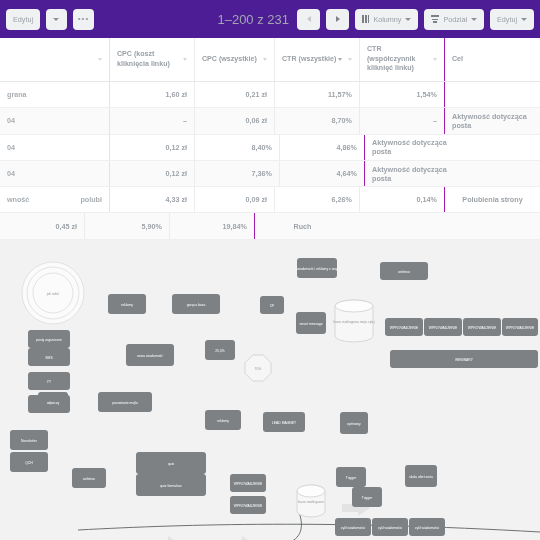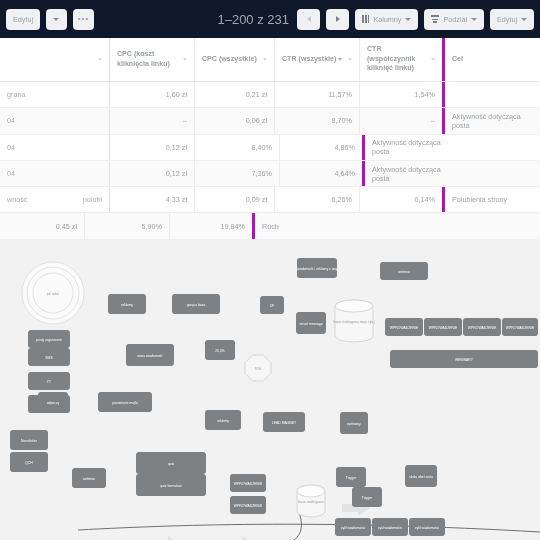--- a/index.html
+++ b/index.html
@@ -7,21 +7,21 @@
     width:540px;height:540px;overflow:hidden;
     background:#f2f2f2;
     font-family:"Liberation Sans", sans-serif;
     -webkit-font-smoothing:antialiased;
   }
   .app{position:relative;width:540px;height:540px;}
 
   
   .toolbar{
     position:absolute;left:0;top:0;width:540px;height:38px;
-    background:#0f172a;
+    background:#4c1d95;
     display:flex;align-items:center;
     box-sizing:border-box;padding:0 6px;
   }
   .tb-left{display:flex;align-items:center;gap:6px;}
   .tb-right{display:flex;align-items:center;gap:6px;margin-left:auto;}
   .pill{
     height:21px;border-radius:4px;background:#f0f1f2;
     display:flex;align-items:center;justify-content:center;gap:4px;
     padding:0 7px;color:#9aa0a6;font-size:7.2px;white-space:nowrap;
   }
@@ -46,30 +46,31 @@
 
   
   .table{position:absolute;left:0;top:38px;width:540px;height:202px;background:#fff;overflow:hidden;}
   .trow{display:flex;width:540px;box-sizing:border-box;}
   .thead{height:44px;background:#fff;border-bottom:1px solid #e6e7e8;}
   .tcell{
     box-sizing:border-box;display:flex;align-items:center;
     font-size:7px;color:#9ca2a8;padding:0 7px;
     border-right:1px solid #ececed;
     overflow:hidden;
+    font-weight:bold;
   }
   .thead .tcell{align-items:center;font-weight:bold;color:#9aa0a6;font-size:7.1px;line-height:1.35;}
   .thead .tcell .lbl{flex:1;}
   .thead .tcell .hchev{margin-left:4px;opacity:.55;}
   .c0{width:110px;justify-content:flex-start;border-right:1px solid #e2e3e4;}
   .c1{width:85px;justify-content:flex-end;}
   .c2{width:80px;justify-content:flex-end;}
   .c3{width:85px;justify-content:flex-end;}
-  .c4{width:85px;justify-content:flex-end;border-right:3px solid #a21caf;}
-  .c5{width:95px;justify-content:flex-start;border-right:none;}
+  .c4{width:85px;justify-content:flex-end;border-right:1px solid #a21caf;}
+  .c5{width:95px;justify-content:center;border-right:none;}
   .thead .c1,.thead .c2,.thead .c3,.thead .c4{justify-content:flex-start;}
   .thead .c0{justify-content:flex-end;}
   .drow{height:26.3px;border-bottom:1px solid #eeeff0;}
   .drow.alt{background:#fafafa;}
   .drow .tcell{color:#9da3a9;font-size:7.2px;}
   .drow .c0{color:#a8aeb3;justify-content:space-between;}
   .drow .c5{color:#9da3a9;}
   .sortarrow{
     width:0;height:0;border-left:2.6px solid transparent;border-right:2.6px solid transparent;
     border-top:3.6px solid #a7acb1;flex:none;margin-right:2px;

